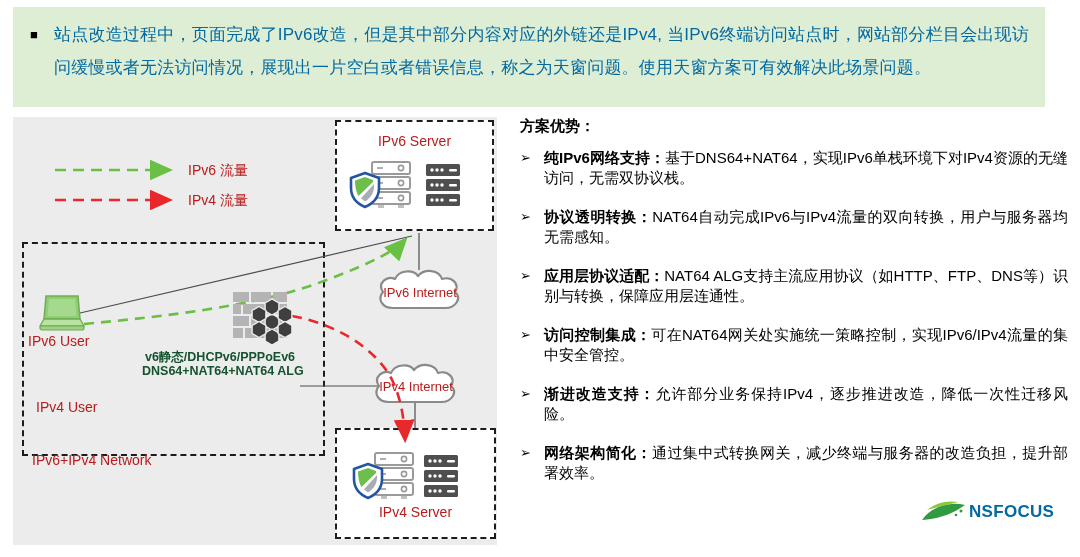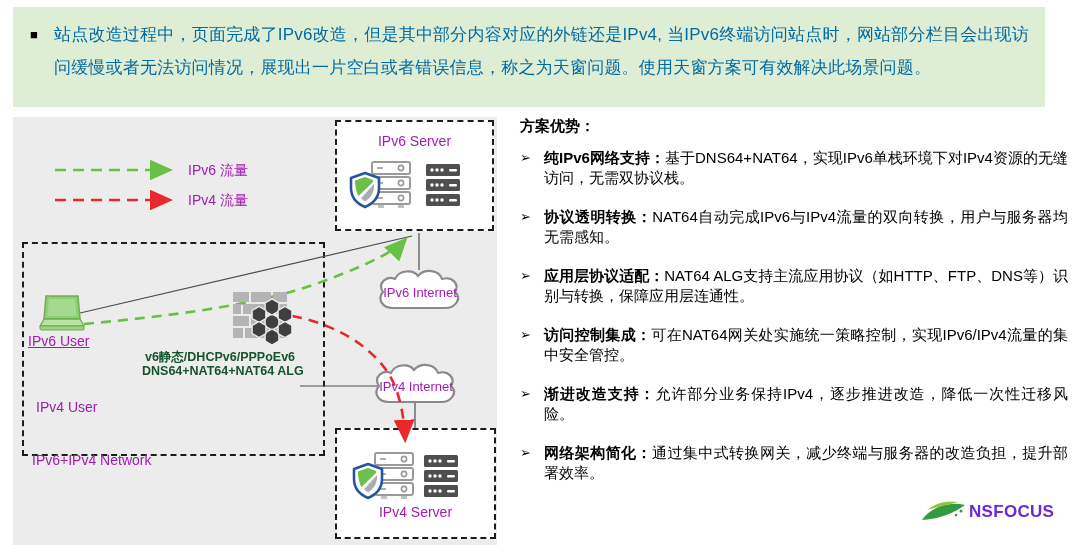--- a/index.html
+++ b/index.html
@@ -14,45 +14,45 @@
 
   
   .panel-grey{position:absolute;left:13px;top:117px;width:484px;height:428px;background:#ececec;}
   .dashed-box{position:absolute;box-sizing:border-box;border:2px dashed #1c1c1c;}
   #ipv6-server-box{left:335px;top:120px;width:159px;height:111px;background:#fff;}
   #ipv4-server-box{left:335px;top:428px;width:161px;height:111px;background:#fff;}
   #network-box{left:22px;top:242px;width:303px;height:214px;background:transparent;}
 
   svg.overlay{position:absolute;left:13px;top:117px;width:484px;height:428px;}
 
-  .dlabel{position:absolute;font-size:14px;color:#a21caf;white-space:nowrap;}
+  .dlabel{position:absolute;font-size:14px;color:#b91c1c;white-space:nowrap;}
   #lbl-ipv6-server{left:335px;top:133px;width:159px;text-align:center;}
   #lbl-ipv4-server{left:335px;top:504px;width:161px;text-align:center;}
   #lbl-ipv6-internet{left:375px;top:285px;width:90px;text-align:center;font-size:13px;}
   #lbl-ipv4-internet{left:369px;top:379px;width:94px;text-align:center;font-size:13px;}
-  #lbl-ipv6-user{left:28px;top:333px;text-decoration:underline;}
+  #lbl-ipv6-user{left:28px;top:333px;}
   #lbl-ipv4-user{left:36px;top:399px;}
   #lbl-network{left:32px;top:436px;margin-top:16px;}
   #lbl-legend-v6{left:188px;top:162px;}
   #lbl-legend-v4{left:188px;top:192px;}
   #gw-caption{position:absolute;left:142px;top:350px;width:156px;color:#14532d;
               font-size:12.5px;font-weight:600;line-height:14px;text-align:center;white-space:nowrap;}
 
   
   .right-col{position:absolute;left:520px;top:116px;width:548px;font-size:15px;line-height:20px;color:#000;}
   .right-col .req{margin-bottom:19px;}
   .right-col .adv{margin-bottom:12px;}
   .lead{font-weight:bold;}
   .bullet-item{display:flex;margin-bottom:19px;}
   .bullet-item .mark{flex:0 0 24px;font-size:13px;line-height:20px;}
   .bullet-item .body{flex:1;text-align:justify;}
 
   
   .logo{position:absolute;left:921px;top:499px;display:flex;align-items:center;}
-  .logo .word{font-size:17px;font-weight:800;color:#6d28d9;letter-spacing:.3px;margin-left:2px;}
+  .logo .word{font-size:17px;font-weight:800;color:#0369a1;letter-spacing:.3px;margin-left:2px;}
 </style>
 </head>
 <body>
 
 <div id="stage">
 
   <div class="banner">
     <span class="sq">■</span>
     <div class="txt">站点改造过程中，页面完成了IPv6改造，但是其中部分内容对应的外链还是IPv4, 当IPv6终端访问站点时，网站部分栏目会出现访问缓慢或者无法访问情况，展现出一片空白或者错误信息，称之为天窗问题。使用天窗方案可有效解决此场景问题。</div>
   </div>

